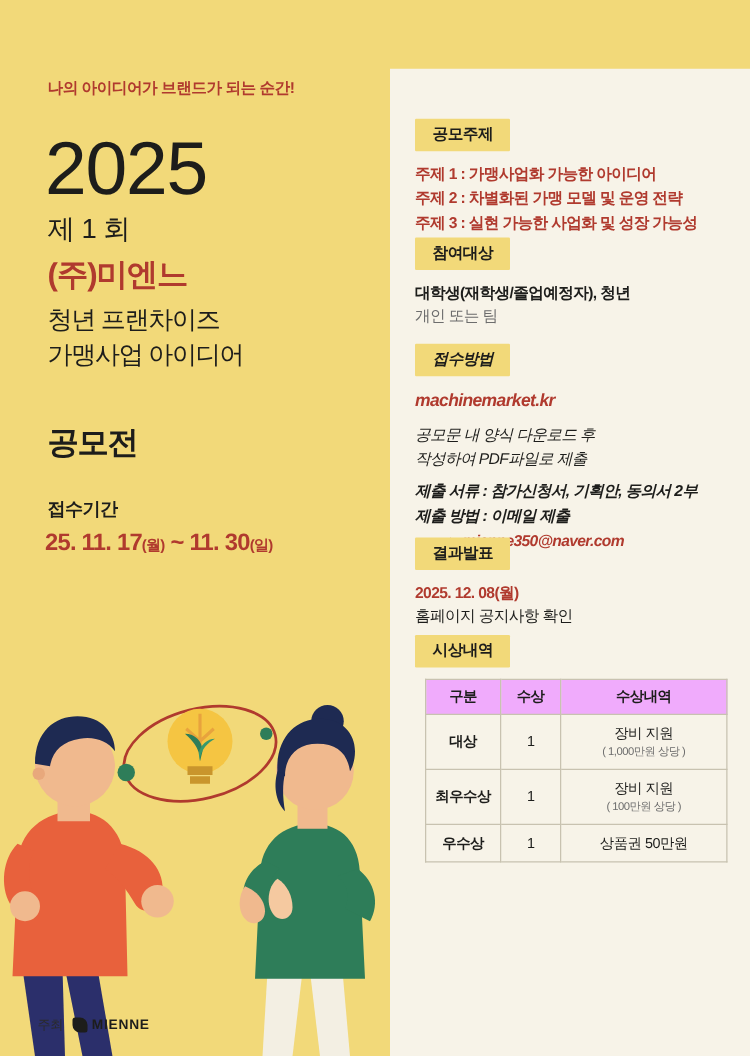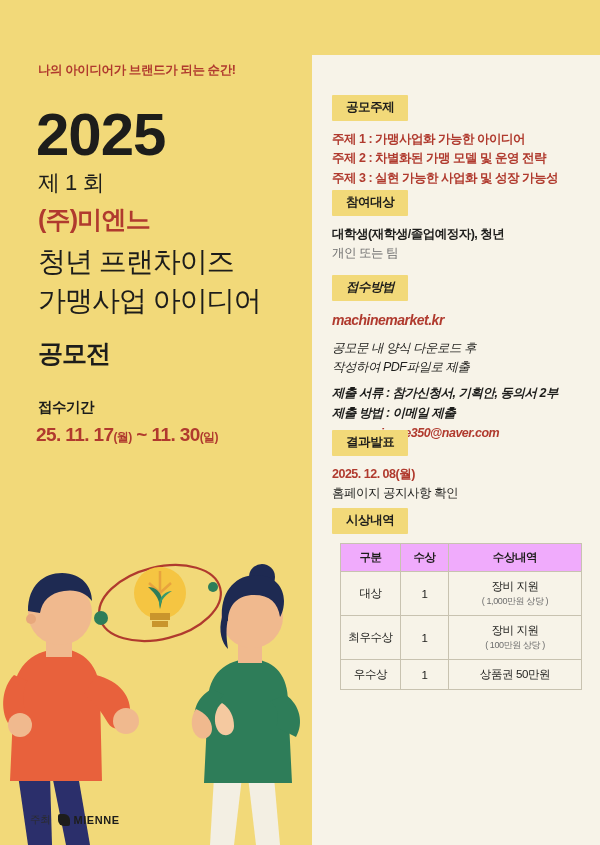--- a/index.html
+++ b/index.html
@@ -35,21 +35,21 @@
     left: 38px; top: 62px;
     font-size: 12.5px;
     font-weight: bold;
     color: #b03a2e;
     letter-spacing: -0.4px;
   }
   .year {
     position: absolute;
     left: 36px; top: 105px;
     font-size: 60px;
-    font-weight: bold;
+    font-weight: normal;
     color: #1d1d1b;
     letter-spacing: -1px;
     line-height: 1;
   }
   .sub1 {
     position: absolute;
     left: 38px; top: 168px;
     font-size: 22px;
     color: #1d1d1b;
     letter-spacing: -0.5px;
@@ -58,21 +58,21 @@
     position: absolute;
     left: 38px; top: 203px;
     font-size: 25px;
     font-weight: bold;
     color: #b03a2e;
     letter-spacing: -0.8px;
   }
   .sub3 {
     position: absolute;
     left: 38px; top: 243px;
-    font-size: 28px;
+    font-size: 20px;
     color: #1d1d1b;
     letter-spacing: -1px;
     line-height: 1.38;
   }
   .sub4 {
     position: absolute;
     left: 38px; top: 337px;
     font-size: 25px;
     font-weight: bold;
     color: #1d1d1b;
@@ -183,21 +183,21 @@
     text-align: center;
     padding: 7px 2px;
     letter-spacing: -0.4px;
   }
   table.prize th {
     background: #f0abfc;
     font-weight: bold;
     font-size: 11.5px;
     padding: 6px 2px;
   }
-  table.prize td.label { font-weight: normal; }
+  table.prize td.label { font-weight: bold; }
   .prize-main { font-weight: normal; font-size: 11.5px; display: block; }
   .prize-sub { font-size: 9px; color: #6d6d6d; display: block; margin-top: 1px; }
 
   
   .illus { position: absolute; left: 0; bottom: 0; width: 312px; height: 320px; }
 </style>
 </head>
 <body>
 
 <div class="poster">

